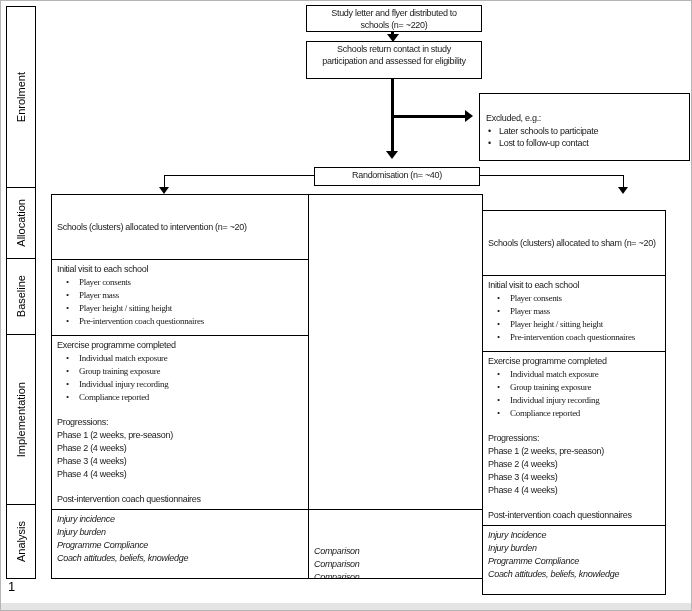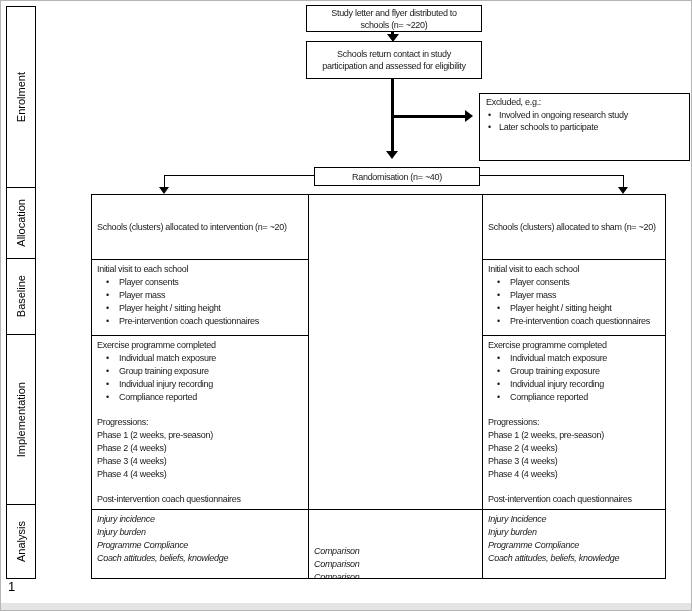--- a/index.html
+++ b/index.html
@@ -26,51 +26,51 @@
   .stage-cell:last-child{border-bottom:none;flex:1;}
   .stage-cell span{
     writing-mode:vertical-rl;transform:rotate(180deg);
     font-size:11px;white-space:nowrap;color:#000;
   }
   
   .fbox{
     position:absolute;border:1px solid #000;box-sizing:border-box;
     background:#fff;font-size:9px;letter-spacing:-0.3px;line-height:12px;
   }
-  .center-box{display:flex;align-items:center;justify-content:center;text-align:center;padding:1px 14px;}
+  .center-box{display:flex;justify-content:center;text-align:center;padding:1px 14px;}
   
   .ln{position:absolute;background:#000;}
   .arrow-head{position:absolute;width:0;height:0;}
   .head-down-thick{border-left:6px solid transparent;border-right:6px solid transparent;border-top:8px solid #000;}
   .head-down-thin{border-left:5px solid transparent;border-right:5px solid transparent;border-top:7px solid #000;}
   .head-right-thick{border-top:6px solid transparent;border-bottom:6px solid transparent;border-left:8px solid #000;}
   
   .gridcol{
     position:absolute;top:193px;height:385px;
     border:1px solid #000;box-sizing:border-box;background:#fff;
     display:flex;flex-direction:column;
   }
-  .col-left{left:50px;width:258px;margin-left:40px;}
+  .col-left{left:50px;width:258px;}
   .col-mid{left:307px;width:175px;gap:32px;}
-  .col-right{left:481px;width:184px;}
+  .col-right{left:481px;width:184px;margin-top:16px;}
   .row{border-bottom:1px solid #000;box-sizing:border-box;overflow:hidden;
        font-size:9px;letter-spacing:-0.3px;line-height:13px;}
   .row:last-child{border-bottom:none;font-style:italic;}
   .row-alloc{height:65px;display:flex;align-items:center;padding:0 5px;}
   .row-base{height:76px;padding:3px 5px;}
   .row-impl{height:174px;padding:3px 5px;}
   .row-anal{flex:1;padding:3px 5px;}
   .row-empty{height:315px;}
   
-  .bullet{display:flex;}
+  .bullet{display:flex;font-family:Liberation Serif, serif;}
   .bullet .dot{flex:0 0 22px;padding-left:9px;box-sizing:border-box;}
   .bullet .dot::before{content:"\2022";}
   .spacer{height:12px;}
   
-  .excluded{padding:2px 6px;line-height:12.6px;}
+  .excluded{padding:18px 6px;line-height:12.6px;}
   .ex-bullet{display:flex;}
   .ex-bullet .dot{flex:0 0 13px;padding-left:2px;box-sizing:border-box;}
   .ex-bullet .dot::before{content:"\2022";}
   
   .page-number{position:absolute;left:7px;top:578px;font-size:13px;color:#000;}
   .footer-strip{position:absolute;left:0;top:602px;width:692px;height:8px;background:#e4e4e4;}
 </style>
 </head>
 <body>
 
@@ -108,25 +108,25 @@
   <div class="ln" style="left:390px;top:78px;width:3px;height:72px;"></div>
   <div class="arrow-head head-down-thick" style="left:385px;top:150px;"></div>
 
   <div class="ln" style="left:392px;top:114px;width:72px;height:3px;"></div>
   <div class="arrow-head head-right-thick" style="left:464px;top:109px;"></div>
 
   <div class="fbox excluded" style="left:478px;top:92px;width:211px;height:68px;">
     <div>Excluded, e.g.:</div>
     <div class="ex-bullet">
       <span class="dot"></span>
-      <span>Involved in ongoing research study</span>
+      <span>Later schools to participate</span>
     </div>
     <div class="ex-bullet">
       <span class="dot"></span>
-      <span>Later schools to participate</span>
+      <span>Lost to follow-up contact</span>
     </div>
   </div>
 
   <div class="fbox center-box" style="left:313px;top:166px;width:166px;height:19px;">
     <span>Randomisation (n= ~40)</span>
   </div>
 
   <div class="ln" style="left:163px;top:174px;width:150px;height:1px;"></div>
   <div class="ln" style="left:163px;top:174px;width:1px;height:13px;"></div>
   <div class="arrow-head head-down-thin" style="left:158px;top:186px;"></div>

